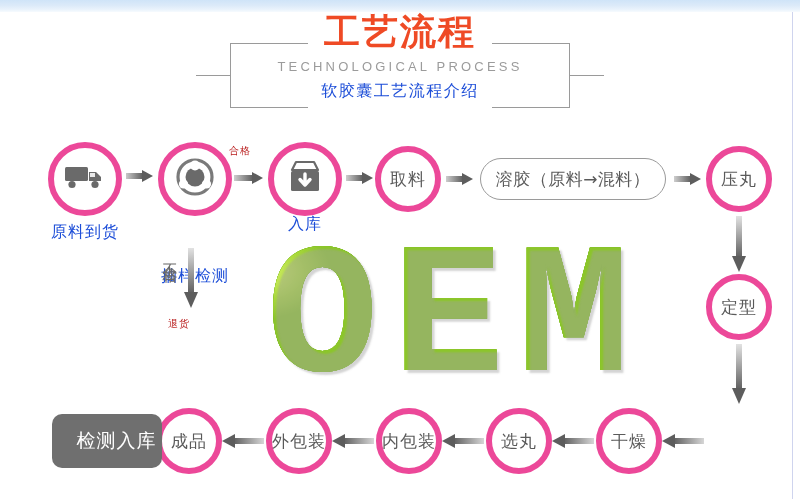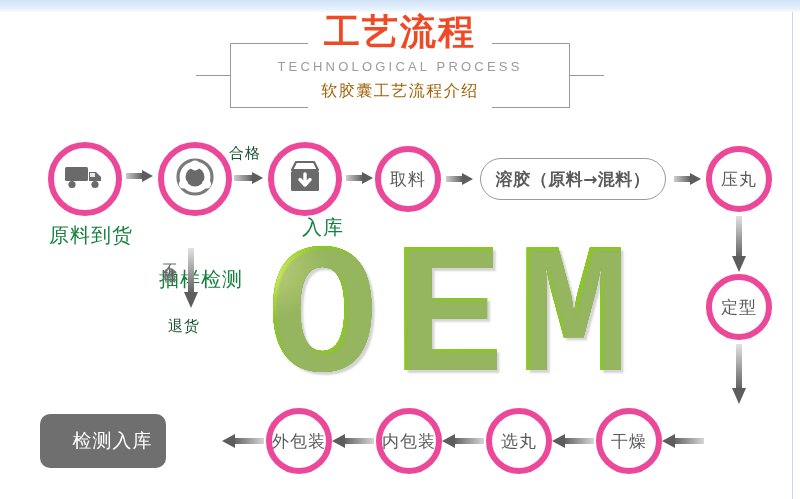--- a/index.html
+++ b/index.html
@@ -25,21 +25,21 @@
     text-align:center;width:300px;}
   .hdr-cn{
     font-family:Liberation Mono, monospace;
     font-size:36px;font-weight:bold;color:#ef4a25;letter-spacing:2px;
     line-height:42px;margin:0;white-space:nowrap;}
   .hdr-en{
     font-size:13px;color:#9b9b9b;letter-spacing:3.2px;line-height:20px;
     margin:1px 0 0 0;white-space:nowrap;
     font-family:"Liberation Sans",sans-serif;}
   .hdr-sub{
-    font-size:16px;color:#a16207;letter-spacing:1.5px;line-height:24px;
+    font-size:16px;color:#1d4ed8;letter-spacing:1.5px;line-height:24px;
     margin:2px 0 0 0;white-space:nowrap;}
 
   
   .brk{position:absolute;background:#9a9a9a;}
   .brk-h{height:1px;}
   .brk-v{width:1px;}
 
   
   .oem{
     position:absolute;left:200px;top:232px;width:510px;height:178px;
@@ -69,32 +69,32 @@
   }
   .circle{
     border:6px solid #ec4899;border-radius:50%;
     background:rgba(255,255,255,0.0);
     font-size:17px;letter-spacing:1px;
   }
   .circle.icon-only{background:rgba(255,255,255,0.55);}
   .pill{
     border:1px solid #9a9a9a;border-radius:22px;
     font-size:17px;letter-spacing:0.5px;padding:8px 12px;
-    background:rgba(255,255,255,0.55);white-space:nowrap;font-weight:bold;
+    background:rgba(255,255,255,0.55);white-space:nowrap;
   }
   .rrect{
     border-radius:10px;background:#6f6f6f;color:#ffffff;
     font-size:19px;letter-spacing:1px;white-space:nowrap;
   }
   .caption{
-    position:absolute;color:#15803d;font-size:20px;letter-spacing:1px;
-    white-space:nowrap;text-align:right;
+    position:absolute;color:#1d4ed8;font-size:16px;letter-spacing:1px;
+    white-space:nowrap;text-align:center;
   }
   .minilabel{
-    position:absolute;color:#14532d;font-size:15px;letter-spacing:1px;
+    position:absolute;color:#b91c1c;font-size:10px;letter-spacing:1px;
     white-space:nowrap;
     text-align:center;
   }
   .vlabel{
     position:absolute;color:#6a6a6a;font-size:15px;letter-spacing:2px;
     white-space:nowrap;writing-mode:vertical-rl;text-orientation:upright;
   }
 
   
   .arrow{position:absolute;}
@@ -367,31 +367,34 @@
           <linearGradient id="agl5" x1="1" x2="0">
             <stop offset="0" stop-color="#d6d6d6"></stop>
             <stop offset="1" stop-color="#5d5d5d"></stop>
           </linearGradient>
         </defs>
       <rect x="11" y="5" width="31" height="6" fill="url(#agl5)"></rect>
       <path d="M13 1 L0 8 L13 15 z" fill="#5d5d5d"></path>
     </svg>
   </div>
 
+  <div class="node circle" style="left:156px;top:408px;width:66px;height:66px;">
+    <span>成品</span>
+  </div>
 
   <div class="arrow" style="left:112px;top:433px;">
     <svg width="42" height="16" viewBox="0 0 42 16">
       <defs>
           <linearGradient id="agl6" x1="1" x2="0">
             <stop offset="0" stop-color="#d6d6d6"></stop>
             <stop offset="1" stop-color="#5d5d5d"></stop>
           </linearGradient>
         </defs>
       <rect x="11" y="5" width="31" height="6" fill="url(#agl6)"></rect>
       <path d="M13 1 L0 8 L13 15 z" fill="#5d5d5d"></path>
     </svg>
   </div>
 
-  <div class="node rrect" style="left:40px;top:414px;width:126px;height:54px;padding-left:19px;">
+  <div class="node rrect" style="left:52px;top:414px;width:110px;height:54px;padding-left:19px;">
     <span>检测入库</span>
   </div>
 
 </div>
 
 </body></html>

